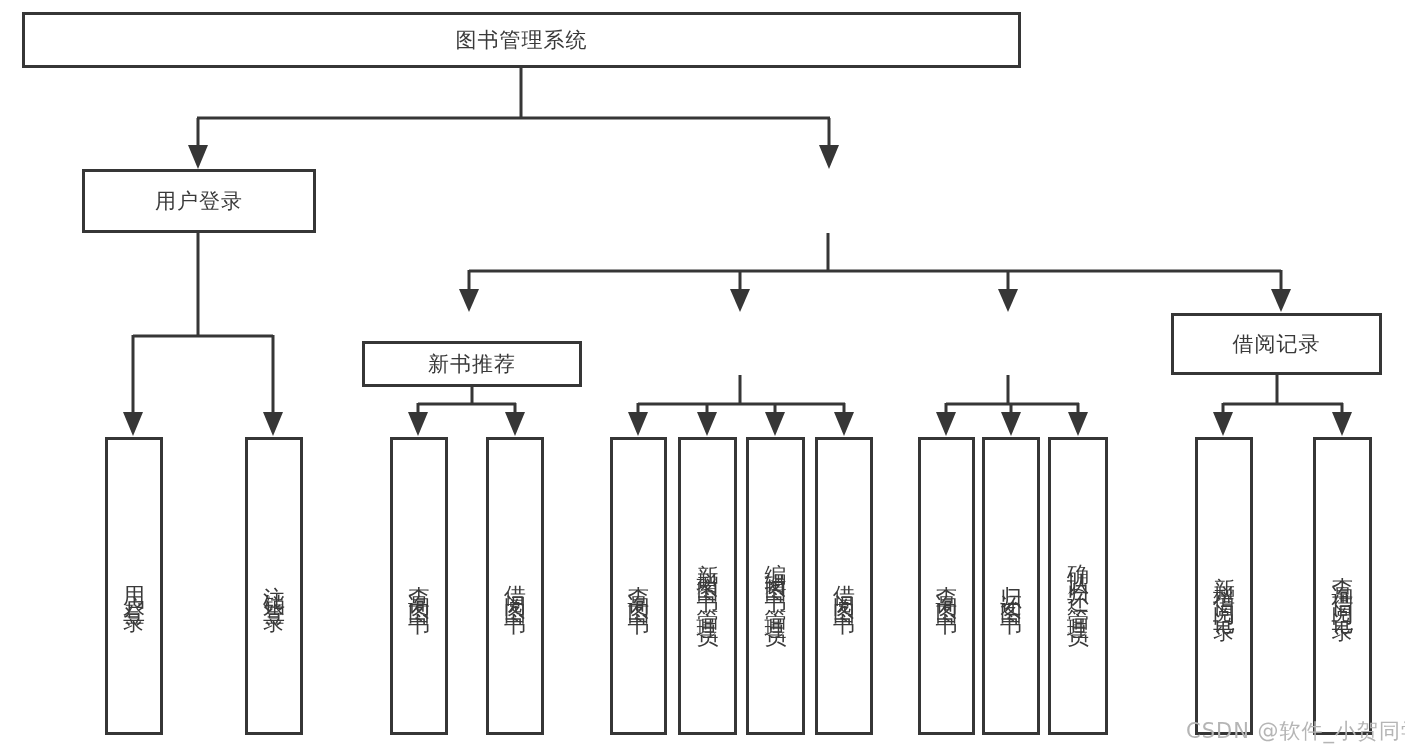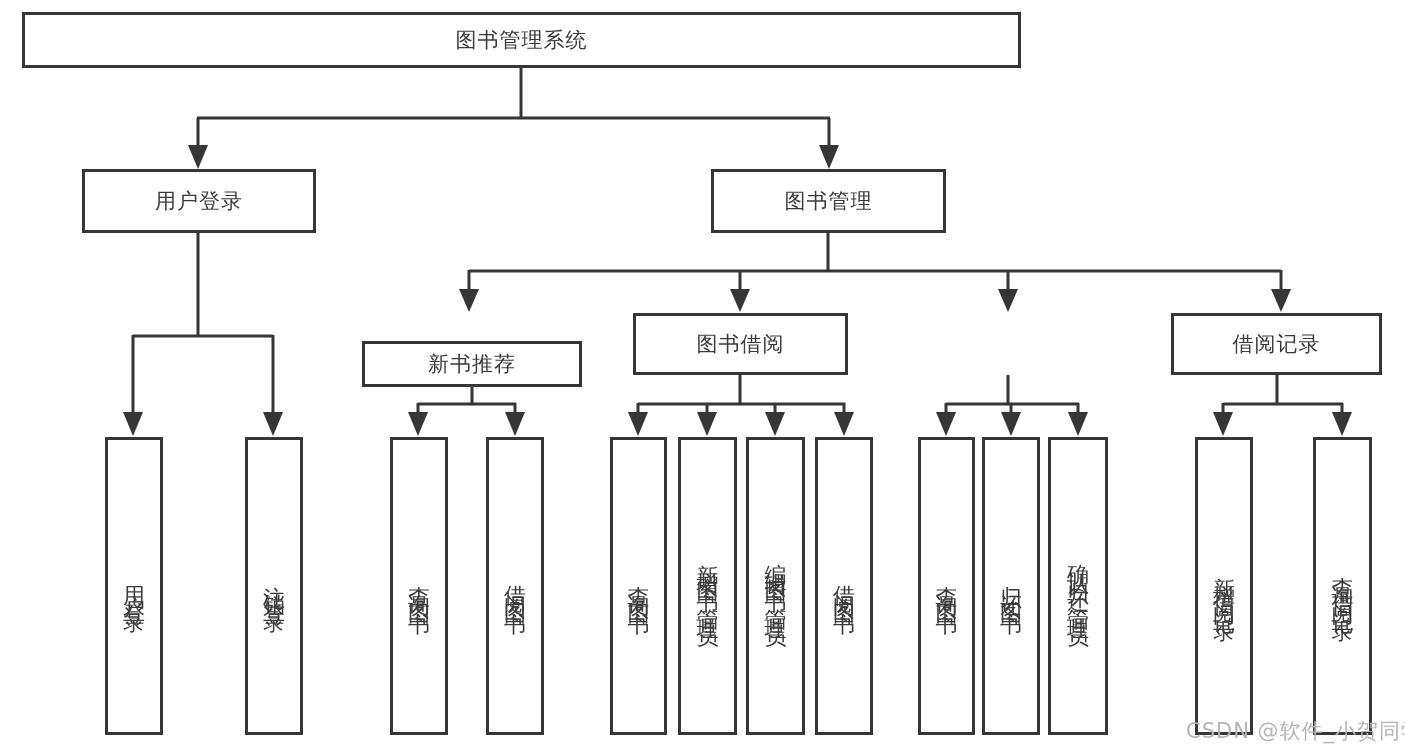--- a/index.html
+++ b/index.html
@@ -93,29 +93,23 @@
     </g>
   </svg>
 
   <div class="node" style="left:22px;top:12px;width:999px;height:56px;">
     <span>图书管理系统</span>
   </div>
 
   <div class="node" style="left:82px;top:169px;width:234px;height:64px;">
     <span>用户登录</span>
   </div>
-  <div class="node" style="left:711px;top:169px;width:235px;height:64px;">
-    <span>图书管理</span>
-  </div>
 
   <div class="node" style="left:362px;top:313px;width:220px;height:46px;margin-top:28px;">
     <span>新书推荐</span>
-  </div>
-  <div class="node" style="left:633px;top:313px;width:215px;height:62px;">
-    <span>图书借阅</span>
   </div>
   <div class="node" style="left:1171px;top:313px;width:211px;height:62px;">
     <span>借阅记录</span>
   </div>
 
   <div class="node leaf" style="left:105px;top:437px;width:58px;height:298px;">
     <span class="vtext">用户登录</span>
   </div>
   <div class="node leaf" style="left:245px;top:437px;width:58px;height:298px;">
     <span class="vtext">注销登录</span>

